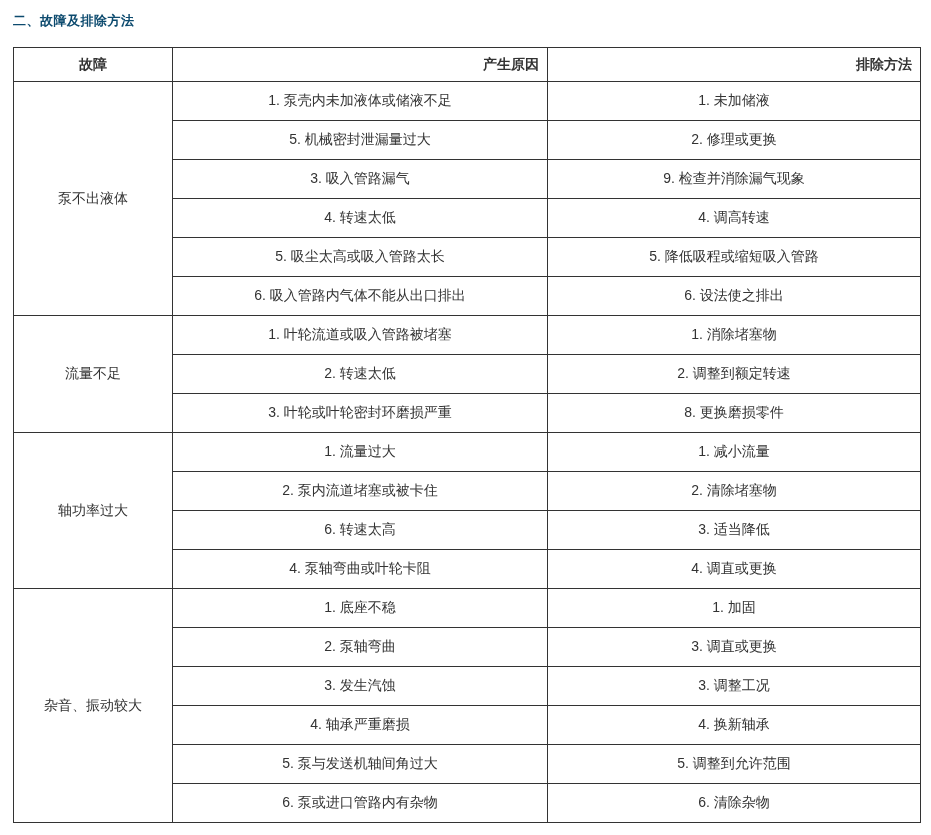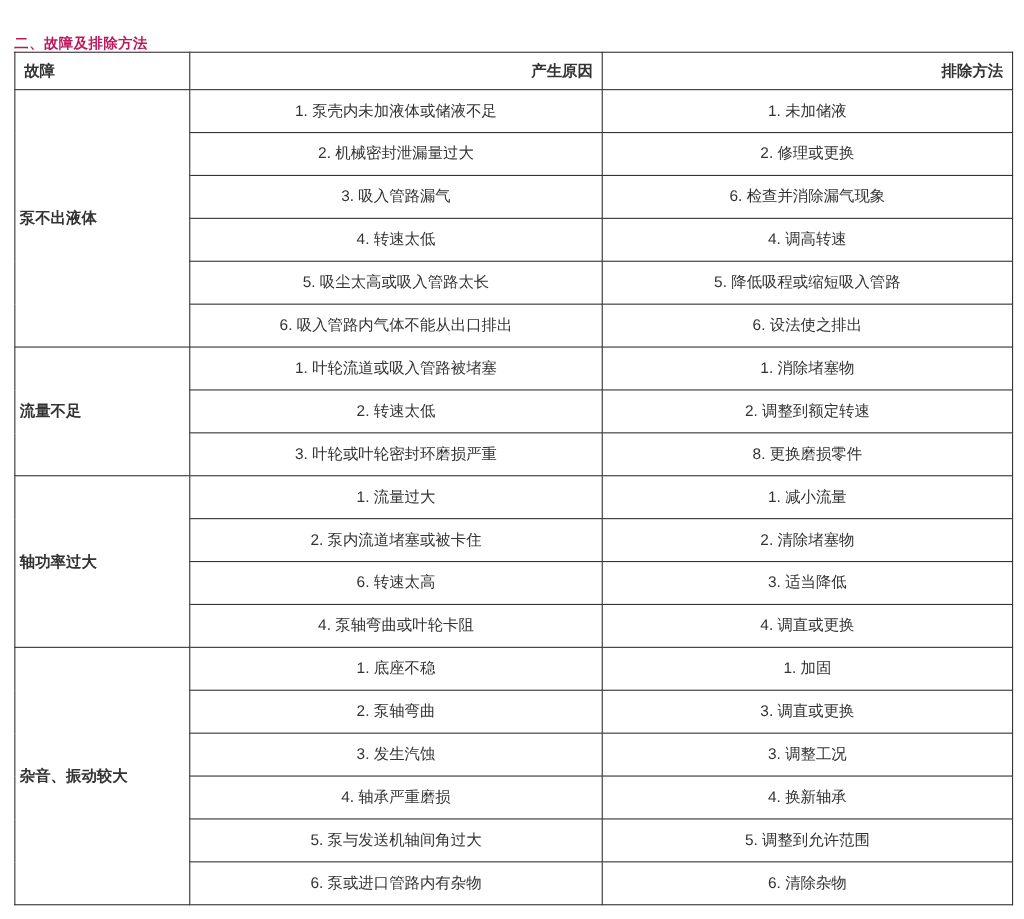--- a/index.html
+++ b/index.html
@@ -16,23 +16,22 @@
     width: 931px;
     height: 835px;
     box-sizing: border-box;
   }
   .doc-title {
     position: absolute;
     left: 13px;
     top: 12px;
     font-size: 13px;
     font-weight: bold;
-    color: #be185d;
+    color: #0c4a6e;
     letter-spacing: 0.5px;
-    margin-top: 19px;
   }
   table.fault-table {
     position: absolute;
     left: 13px;
     top: 47px;
     width: 907px;
     border-collapse: collapse;
     table-layout: fixed;
     font-size: 14px;
     color: #333333;
@@ -48,32 +47,31 @@
     white-space: nowrap;
   }
   table.fault-table th {
     height: 34px;
     font-weight: bold;
     text-align: right;
     padding: 0 8px;
     vertical-align: middle;
   }
   table.fault-table th.fault-h {
-    text-align: left;
+    text-align: center;
   }
   table.fault-table td {
     height: 39px;
     padding: 0 8px;
     vertical-align: middle;
     text-align: center;
   }
   table.fault-table td.fault-cell {
-    text-align: left;
+    text-align: center;
     padding: 0 4px;
-    font-weight: bold;
   }
 </style>
 </head>
 <body>
 
 <div class="page">
 
   <div class="doc-title">二、故障及排除方法</div>
 
   <table class="fault-table">
@@ -90,26 +88,26 @@
       </tr>
     </thead>
     <tbody>
 
       <tr>
         <td class="fault-cell" rowspan="6">泵不出液体</td>
         <td>1. 泵壳内未加液体或储液不足</td>
         <td>1. 未加储液</td>
       </tr>
       <tr>
-        <td>2. 机械密封泄漏量过大</td>
+        <td>5. 机械密封泄漏量过大</td>
         <td>2. 修理或更换</td>
       </tr>
       <tr>
         <td>3. 吸入管路漏气</td>
-        <td>6. 检查并消除漏气现象</td>
+        <td>9. 检查并消除漏气现象</td>
       </tr>
       <tr>
         <td>4. 转速太低</td>
         <td>4. 调高转速</td>
       </tr>
       <tr>
         <td>5. 吸尘太高或吸入管路太长</td>
         <td>5. 降低吸程或缩短吸入管路</td>
       </tr>
       <tr>

